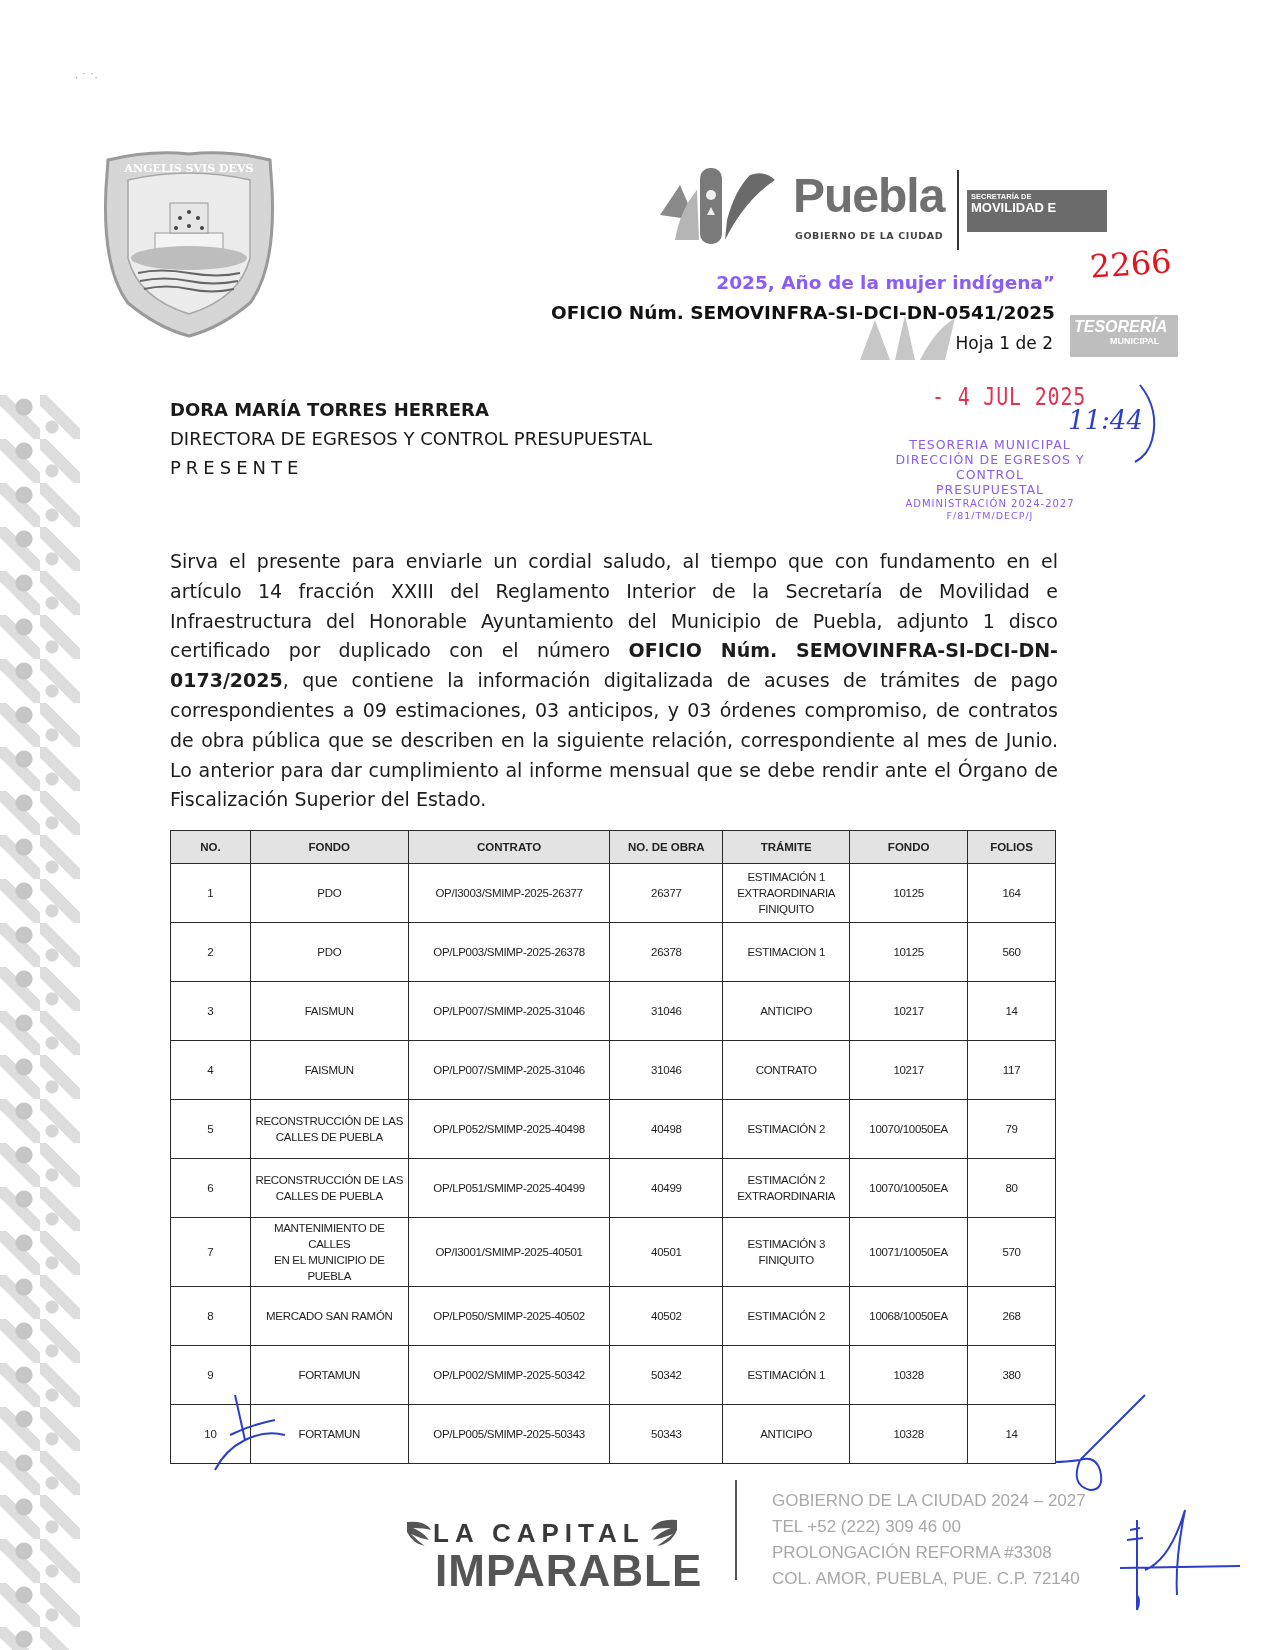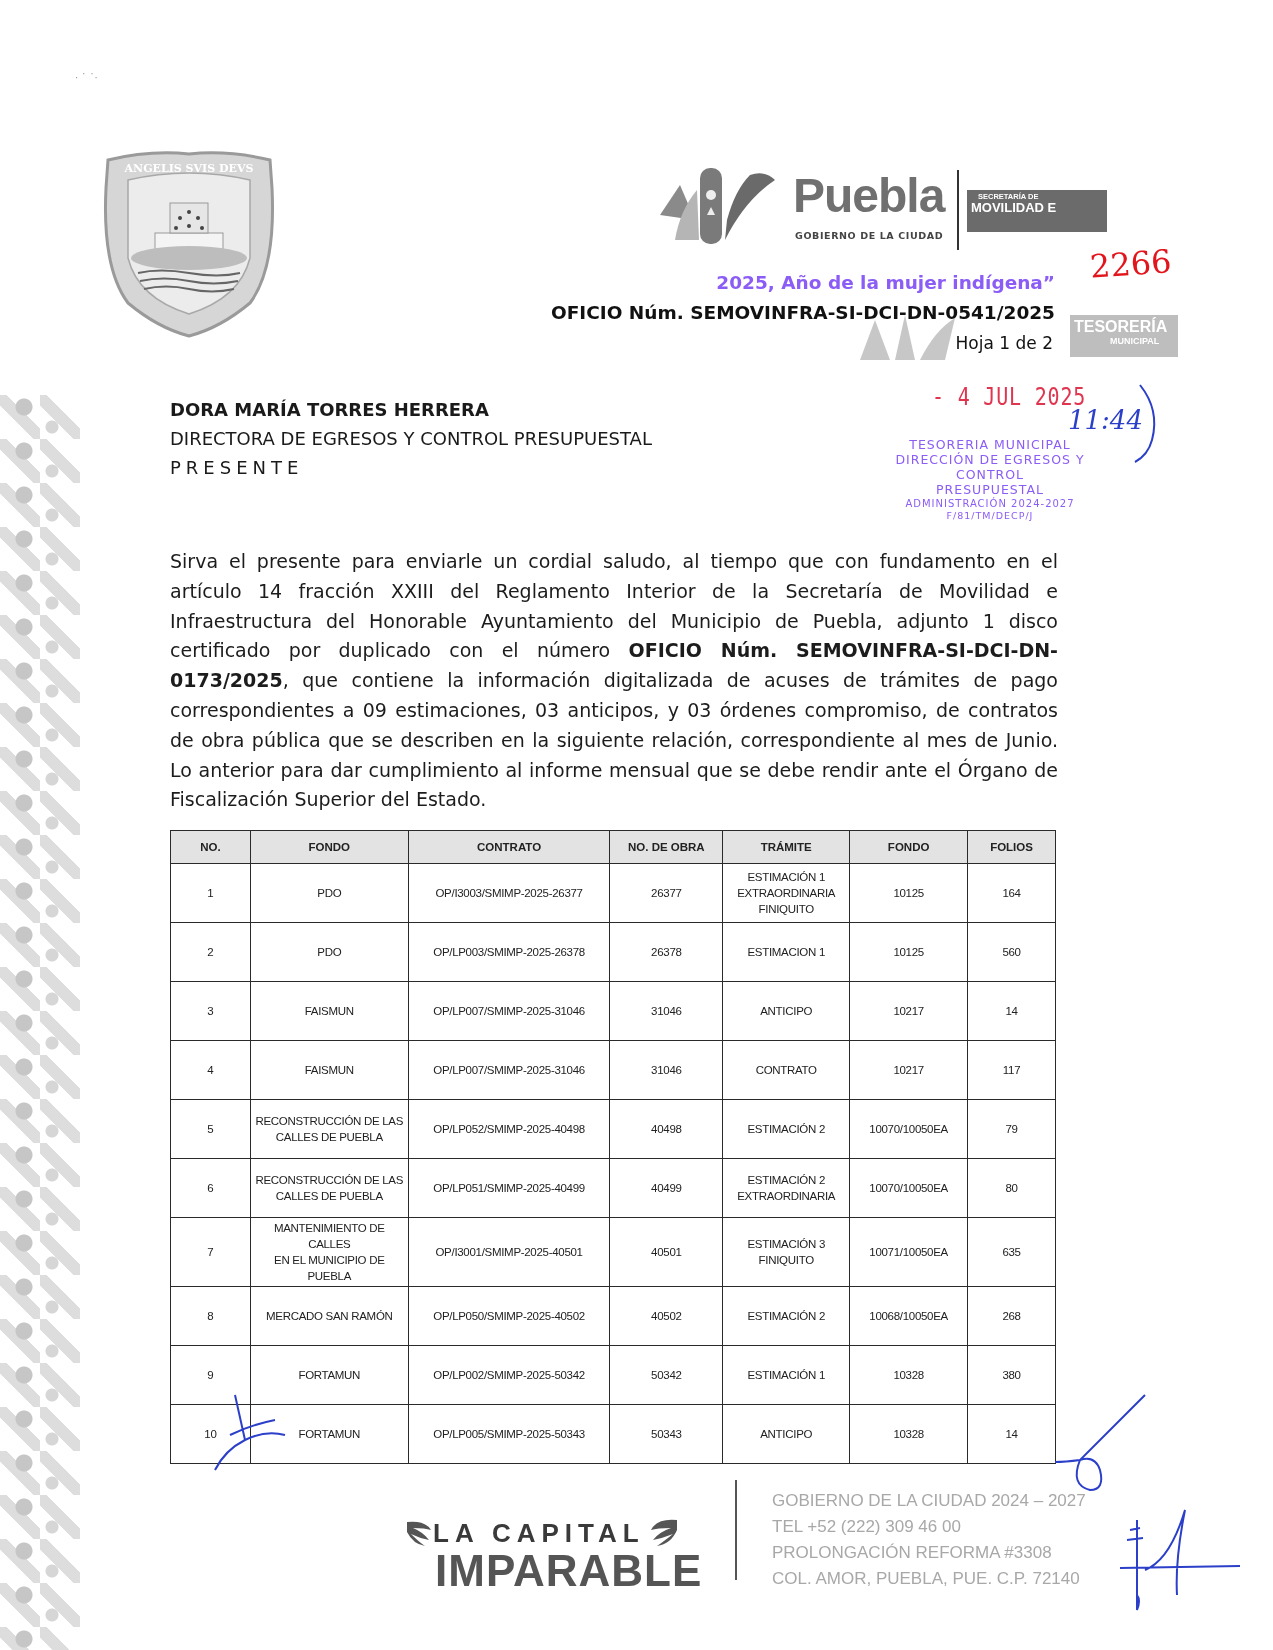--- a/index.html
+++ b/index.html
@@ -36,21 +36,21 @@
   }
   .logo-sub {
     left: 140px; top: 70px; font-size: 9.5px; font-weight: bold;
     color: #444; letter-spacing: 0.6px;
   }
   .logo-divider { left: 302px; top: 10px; width: 2px; height: 80px; background: #333; }
   .sec-box {
     left: 312px; top: 30px; width: 140px; height: 42px; background: #6b6b6b; color: #fff;
     font-family: "Liberation Sans", sans-serif; font-weight: bold; padding: 2px 4px; box-sizing: border-box;
   }
-  .sec-box .s1 { font-size: 7.5px; line-height: 9px; margin-left: 7px; }
+  .sec-box .s1 { font-size: 7.5px; line-height: 9px; }
   .sec-box .s2 { font-size: 13px; line-height: 13px; }
   .sec-box .s3 { font-size: 10.5px; line-height: 12px; margin-top: 36px; }
 
   .red-number {
     left: 1090px; top: 245px; font-family: "DejaVu Serif", serif;
     font-size: 32px; color: #e3151c; transform: rotate(-4deg);
   }
 
   .motto {
     right: 218px; top: 272px; font-weight: bold; font-size: 18.5px; color: #8b5cf6; text-align: right;
@@ -59,21 +59,21 @@
     right: 218px; top: 302px; font-weight: bold; font-size: 18.5px; color: #111; text-align: right;
   }
   .hoja {
     right: 220px; top: 333px; font-size: 17px; color: #111;
   }
   .teso-watermark { left: 855px; top: 310px; width: 320px; height: 58px; opacity: 0.55; }
   .teso-box {
     left: 215px; top: 5px; width: 108px; height: 42px; background: #8a8a8a; color: #fff;
     font-family: "Liberation Sans", sans-serif; font-weight: bold; box-sizing: border-box; padding: 3px 4px;
   }
-  .teso-box .t1 { font-size: 16px; line-height: 18px; }
+  .teso-box .t1 { font-size: 16px; line-height: 18px; font-style: italic; }
   .teso-box .t2 { font-size: 9px; line-height: 10px; margin-left: 36px; }
 
   
   .stamp-date {
     left: 932px; top: 382px; font-family: "DejaVu Sans Mono", monospace;
     font-size: 25px; color: #e0344f; letter-spacing: 1px; transform: scaleX(0.8); transform-origin: left;
   }
   .stamp-hand {
     left: 1068px; top: 405px; font-family: "DejaVu Serif", serif; font-style: italic;
     font-size: 26px; color: #2b3fc9;
@@ -292,21 +292,21 @@
     </tr>
     <tr>
       <td>7</td>
       <td class="ml">MANTENIMIENTO DE CALLES
 EN EL MUNICIPIO DE PUEBLA</td>
       <td>OP/I3001/SMIMP-2025-40501</td>
       <td>40501</td>
       <td class="ml">ESTIMACIÓN 3
 FINIQUITO</td>
       <td>10071/10050EA</td>
-      <td>635</td>
+      <td>570</td>
     </tr>
     <tr>
       <td>8</td>
       <td class="ml">MERCADO SAN RAMÓN</td>
       <td>OP/LP050/SMIMP-2025-40502</td>
       <td>40502</td>
       <td class="ml">ESTIMACIÓN 2</td>
       <td>10068/10050EA</td>
       <td>268</td>
     </tr>

